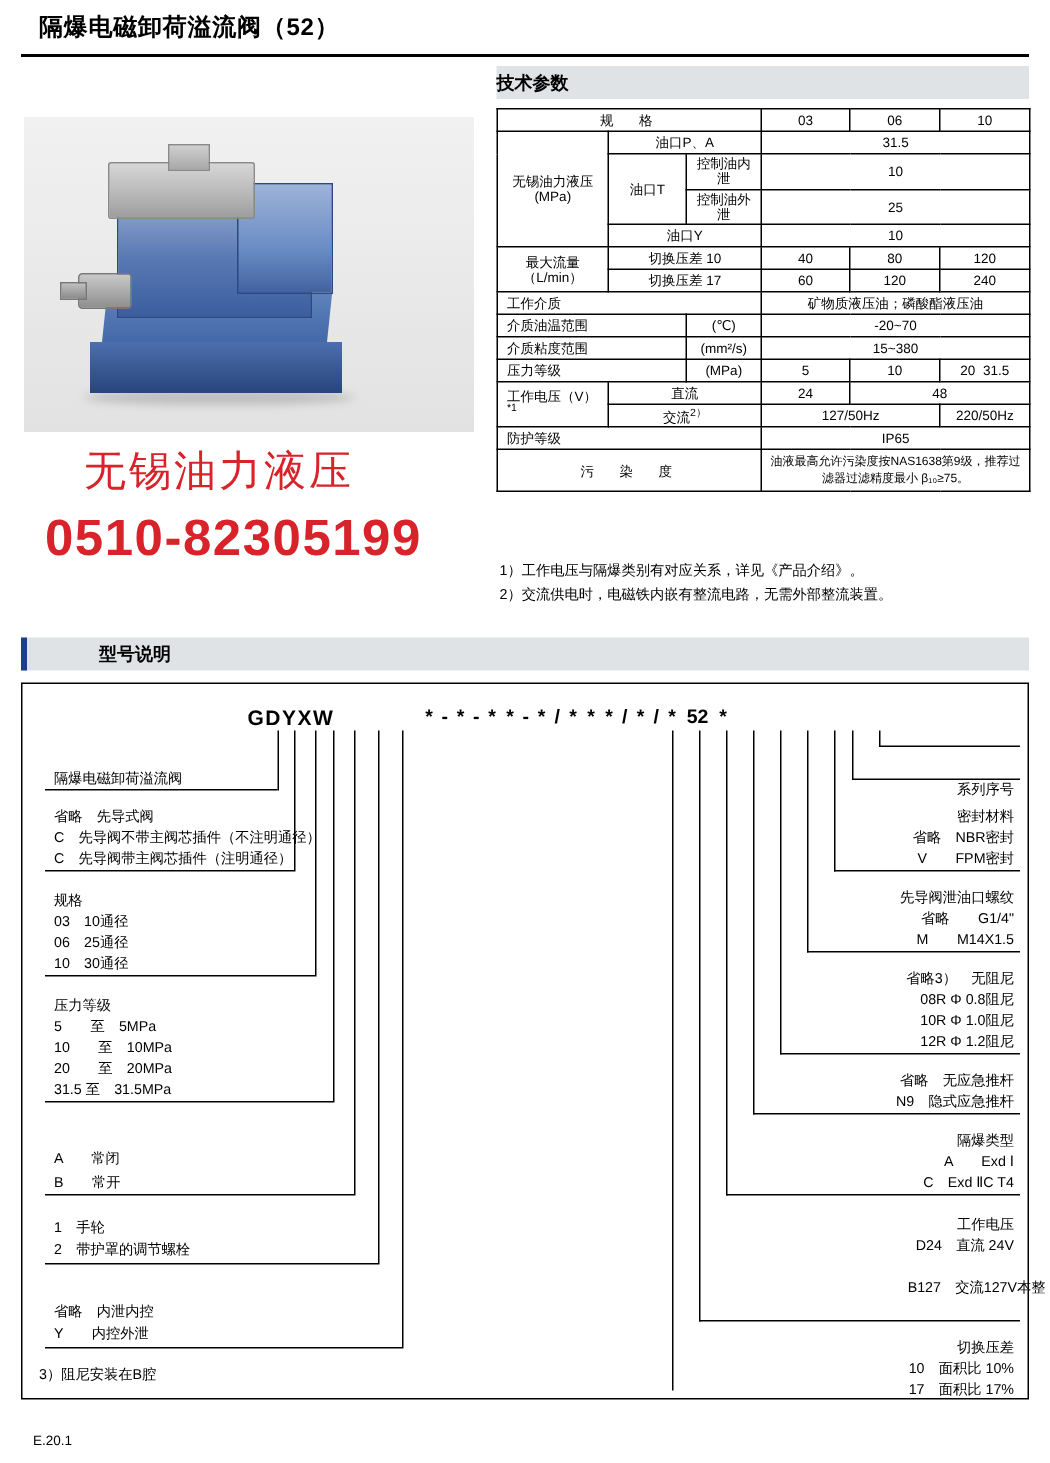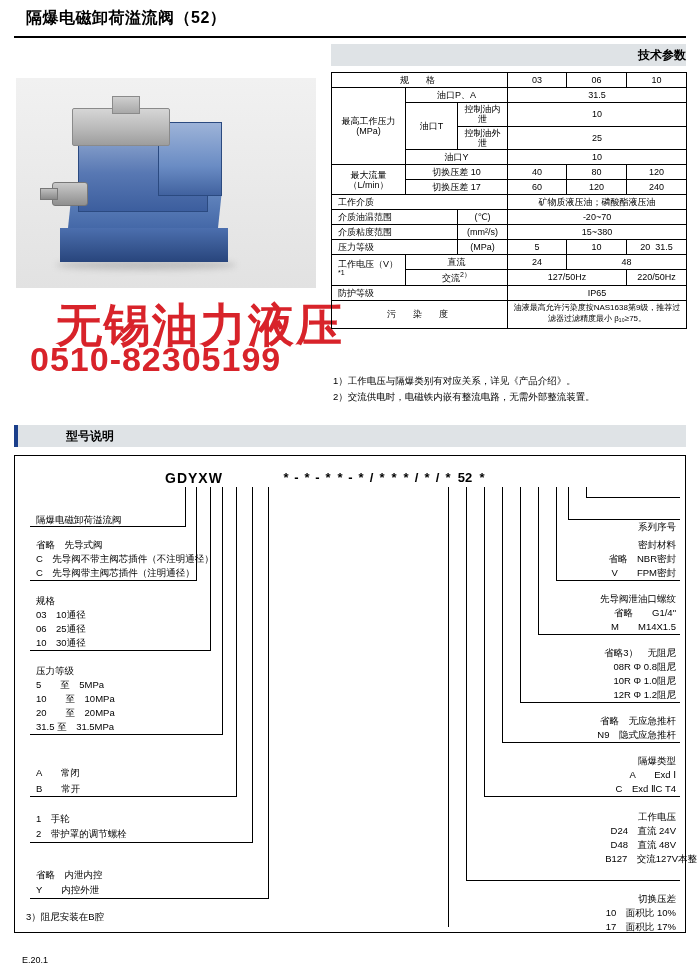--- a/index.html
+++ b/index.html
@@ -19,21 +19,21 @@
     position:absolute;left:14px;top:36px;width:672px;height:2px;background:#000;
   }
 
   
   .band{
     position:absolute;background:#dfe3e6;border-left:4px solid #1b3f8b;
     font-size:12px;font-weight:bold;color:#000;
     display:flex;align-items:center;padding-left:10px;box-sizing:border-box;
   }
   .band.tech{left:331px;top:44px;width:355px;height:22px;justify-content:center;padding-left:0;border-left:none;text-align:center;}
-  .band.tech span{display:block;width:100%;text-align:right;}
+  .band.tech span{display:block;width:100%;text-align:left;}
   .band.model{left:14px;top:425px;width:672px;height:22px;padding-left:48px;}
 
   
   .photo{
     position:absolute;left:16px;top:78px;width:300px;height:210px;
     background:linear-gradient(180deg,#f1f1f1 0%,#e8e8e8 60%,#e2e2e2 100%);
     overflow:hidden;
   }
   .valve-base{
     position:absolute;left:52px;top:118px;width:150px;height:64px;
@@ -70,21 +70,21 @@
   .knob-stem{
     position:absolute;left:24px;top:110px;width:16px;height:10px;
     background:linear-gradient(180deg,#bfbfbf,#8a8a8a);border:1px solid #777;
   }
   .shadow{
     position:absolute;left:40px;top:182px;width:180px;height:10px;
     background:rgba(120,120,120,.35);filter:blur(3px);border-radius:50%;
   }
 
   .watermark1{
-    position:absolute;left:56px;top:295px;font-size:46px;font-weight:bold;
+    position:absolute;left:56px;top:295px;font-size:28px;font-weight:normal;
     color:#d8232a;letter-spacing:2px;white-space:nowrap;
   }
   .watermark2{
     position:absolute;left:30px;top:340px;font-size:34px;font-weight:bold;
     color:#d8232a;letter-spacing:1px;white-space:nowrap;
   }
 
   
   table.tech{
     position:absolute;left:331px;top:72px;width:355px;
@@ -168,21 +168,21 @@
     </colgroup>
     <tbody>
       <tr>
         <td colspan="3" class="lab"><span class="spaced">规　格</span></td>
         <td>03</td>
         <td>06</td>
         <td>10</td>
       </tr>
 
       <tr>
-        <td rowspan="4">最高工作压力(MPa)</td>
+        <td rowspan="4">无锡油力液压(MPa)</td>
         <td colspan="2">油口P、A</td>
         <td colspan="3">31.5</td>
       </tr>
       <tr>
         <td rowspan="2">油口T</td>
         <td>控制油内泄</td>
         <td colspan="3">10</td>
       </tr>
       <tr>
         <td>控制油外泄</td>
@@ -346,21 +346,20 @@
   <div class="ln v" style="left:502px;top:487px;height:256px"></div>
 
   <div class="lbl r" style="left:420px;top:754px;width:256px">隔爆类型</div>
   <div class="lbl r" style="left:420px;top:768px;width:256px">A　　Exd Ⅰ</div>
   <div class="lbl r" style="left:420px;top:782px;width:256px">C　Exd ⅡC T4</div>
   <div class="ln h" style="left:484px;top:796px;width:196px"></div>
   <div class="ln v" style="left:484px;top:487px;height:310px"></div>
 
   <div class="lbl r" style="left:420px;top:810px;width:256px">工作电压</div>
   <div class="lbl r" style="left:420px;top:824px;width:256px">D24　直流 24V</div>
-  <div class="lbl r" style="left:420px;top:838px;width:256px">D48　直流 48V</div>
   <div class="lbl r" style="left:441px;top:852px;width:256px">B127　交流127V本整</div>
   <div class="ln h" style="left:466px;top:880px;width:214px"></div>
   <div class="ln v" style="left:466px;top:487px;height:394px"></div>
 
   <div class="lbl r" style="left:420px;top:892px;width:256px">切换压差</div>
   <div class="lbl r" style="left:420px;top:906px;width:256px">10　面积比 10%</div>
   <div class="lbl r" style="left:420px;top:920px;width:256px">17　面积比 17%</div>
   <div class="ln v" style="left:448px;top:487px;height:440px"></div>
 
   <div class="footer">E.20.1</div>

